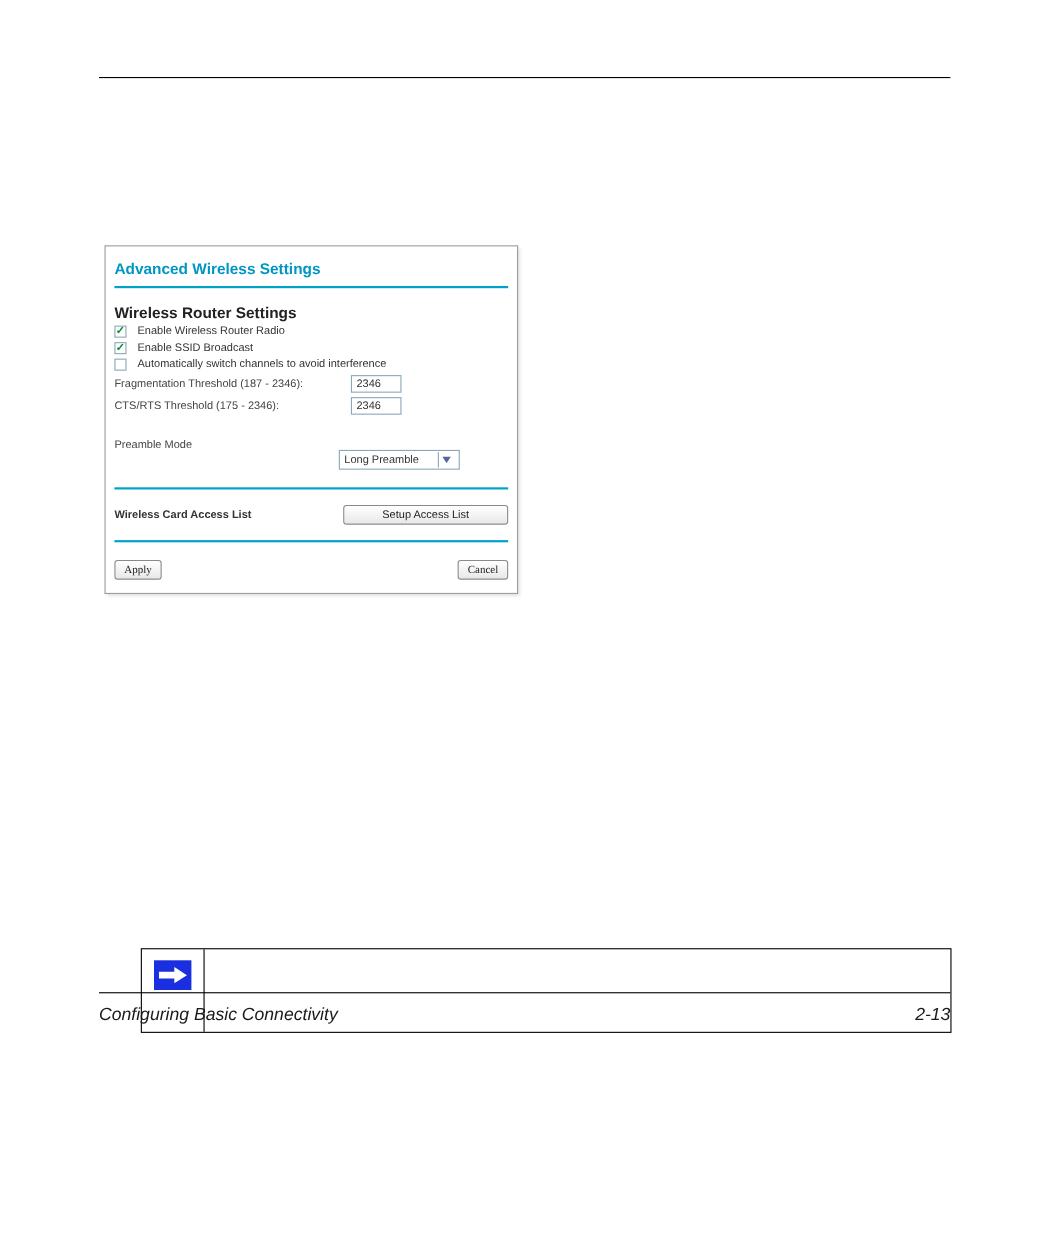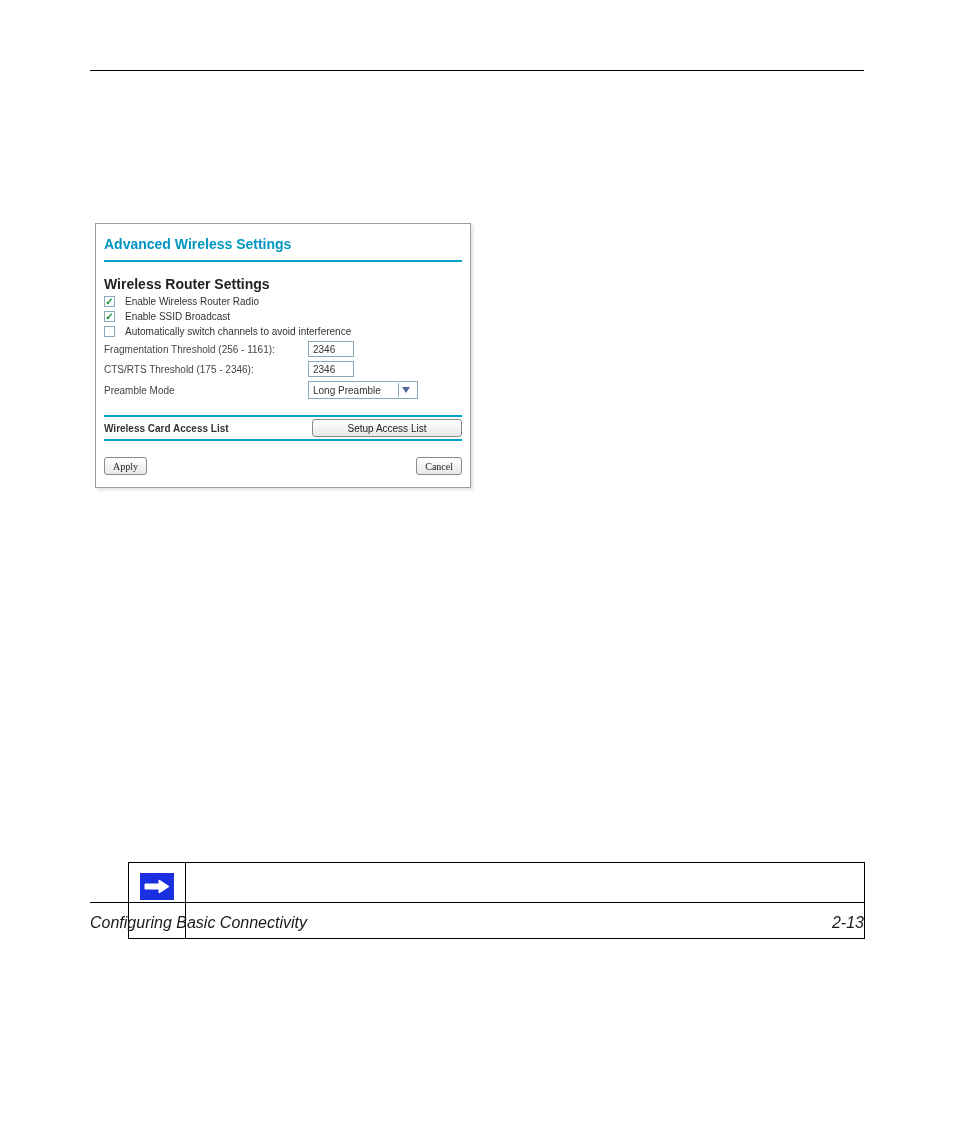--- a/index.html
+++ b/index.html
@@ -107,54 +107,55 @@
   .txt {
     border: 1px solid #8aa8b5;
     height: 16px;
     padding: 0 4px;
     font-size: 10px;
     font-family: inherit;
     color: #333;
     background: #fff;
     box-sizing: border-box;
   }
-  .txt.w40 { width: 46px; }
+  .txt.w40 { width: 46px; margin-left: 11px; }
 
   .sel {
     border: 1px solid #8aa8b5;
     height: 18px;
     padding: 0 4px;
     font-size: 10px;
     display: inline-flex;
     align-items: center;
     justify-content: space-between;
     width: 110px;
     background: #fff;
     box-sizing: border-box;
     color: #333;
+    margin-top: 28px;
   }
   .sel .arrow {
     width: 14px;
     height: 14px;
     border-left: 1px solid #8aa8b5;
     display: inline-flex;
     align-items: center;
     justify-content: center;
     color: #4f6a9a;
   }
   .sel .arrow svg { display:block; }
 
   .access-row {
     display: flex;
     align-items: center;
     justify-content: space-between;
     margin-top: 16px;
     border-top: 2px solid #00a3c7;
     border-bottom: 2px solid #00a3c7;
-    padding: 2px 0;
+    padding: 14px 0;
     gap: 22px;
   }
   .access-row .lbl {
     font-weight: bold;
     font-size: 10px;
   }
   .btn {
     border: 1px solid #8a8a8a;
     border-radius: 3px;
     background: linear-gradient(#ffffff, #e8e8e8);
@@ -231,21 +232,21 @@
       <span class="chk checked"></span>
       <span>Enable SSID Broadcast</span>
     </div>
 
     <div class="chk-row">
       <span class="chk"></span>
       <span>Automatically switch channels to avoid interference</span>
     </div>
 
     <div class="form-row">
-      <span class="lbl">Fragmentation Threshold (256 - 1161):</span>
+      <span class="lbl">Fragmentation Threshold (187 - 2346):</span>
       <input class="txt w40" value="2346" style="">
     </div>
 
     <div class="form-row">
       <span class="lbl">CTS/RTS Threshold (175 - 2346):</span>
       <input class="txt w40" value="2346" style="">
     </div>
 
     <div class="form-row">
       <span class="lbl">Preamble Mode</span>

